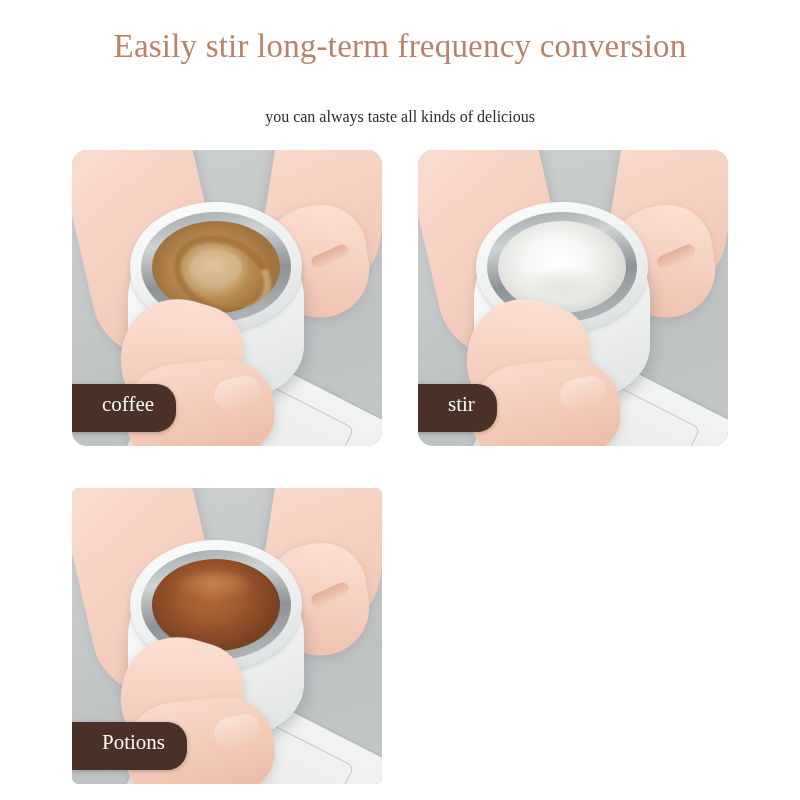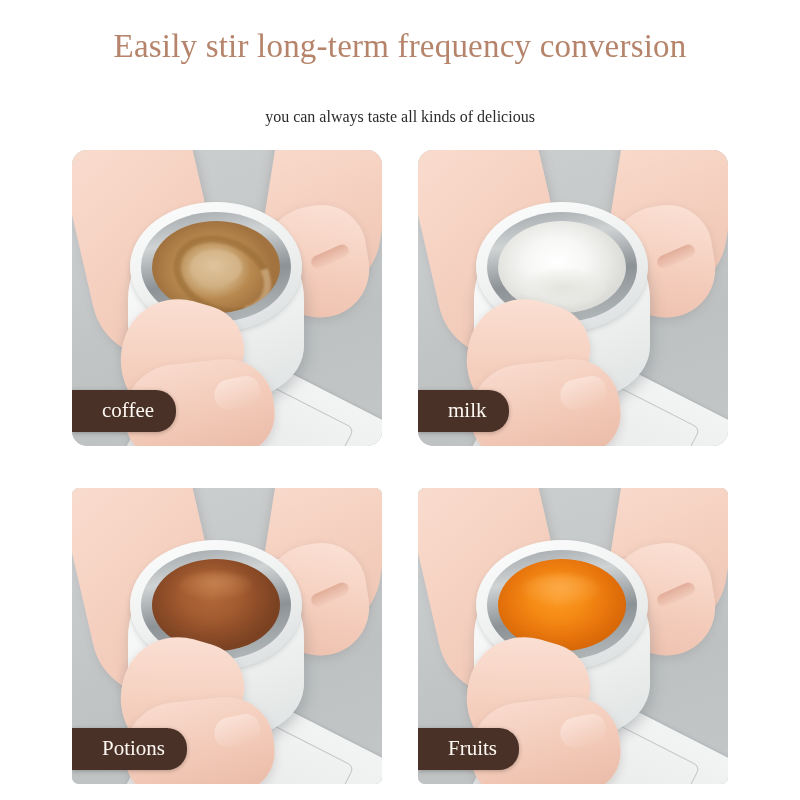--- a/index.html
+++ b/index.html
@@ -326,21 +326,21 @@
   
   .label-tab {
     position: absolute;
     left: 0;
     bottom: 14px;
     height: 40px;
     background: #4a3127;
     border-radius: 0 20px 20px 0;
     display: flex;
     align-items: center;
-    padding: 0 22px 2px 30px;
+    padding: 0 22px 8px 30px;
     color: #fdf8f2;
     font-size: 21px;
     font-family: "Liberation Serif", "DejaVu Serif", serif;
     white-space: nowrap;
     box-shadow: 0 1px 4px rgba(40,28,22,0.3);
   }
 </style>
 </head>
 <body>
 
@@ -383,21 +383,21 @@
       <div class="knuckle"></div>
       <div class="mug-base-shadow"></div>
       <div class="mug-body"></div>
       <div class="mug-rim-outer"></div>
       <div class="mug-rim-steel"></div>
       <div class="mug-liquid liq-milk"></div>
       <div class="hand-left"></div>
       <div class="hand-bottom"></div>
       <div class="finger-tip"></div>
     </div>
-    <div class="label-tab">milk</div>
+    <div class="label-tab">stir</div>
   </div>
 
   <div class="panel r2 c1">
     <div class="scene">
       <div class="tabletop"></div>
       <div class="desk-edge"></div>
       <div class="arm arm-left"></div>
       <div class="arm arm-right"></div>
       <div class="mug-handle"></div>
       <div class="hand-right"></div>
@@ -407,34 +407,14 @@
       <div class="mug-rim-outer"></div>
       <div class="mug-rim-steel"></div>
       <div class="mug-liquid liq-potion"></div>
       <div class="hand-left"></div>
       <div class="hand-bottom"></div>
       <div class="finger-tip"></div>
     </div>
     <div class="label-tab">Potions</div>
   </div>
 
-  <div class="panel r2 c2">
-    <div class="scene">
-      <div class="tabletop"></div>
-      <div class="desk-edge"></div>
-      <div class="arm arm-left"></div>
-      <div class="arm arm-right"></div>
-      <div class="mug-handle"></div>
-      <div class="hand-right"></div>
-      <div class="knuckle"></div>
-      <div class="mug-base-shadow"></div>
-      <div class="mug-body"></div>
-      <div class="mug-rim-outer"></div>
-      <div class="mug-rim-steel"></div>
-      <div class="mug-liquid liq-fruits"></div>
-      <div class="hand-left"></div>
-      <div class="hand-bottom"></div>
-      <div class="finger-tip"></div>
-    </div>
-    <div class="label-tab">Fruits</div>
-  </div>
 
 </div>
 
 </body></html>

